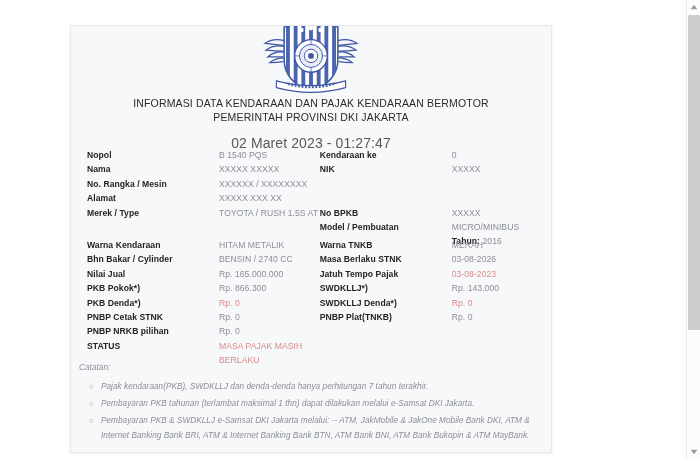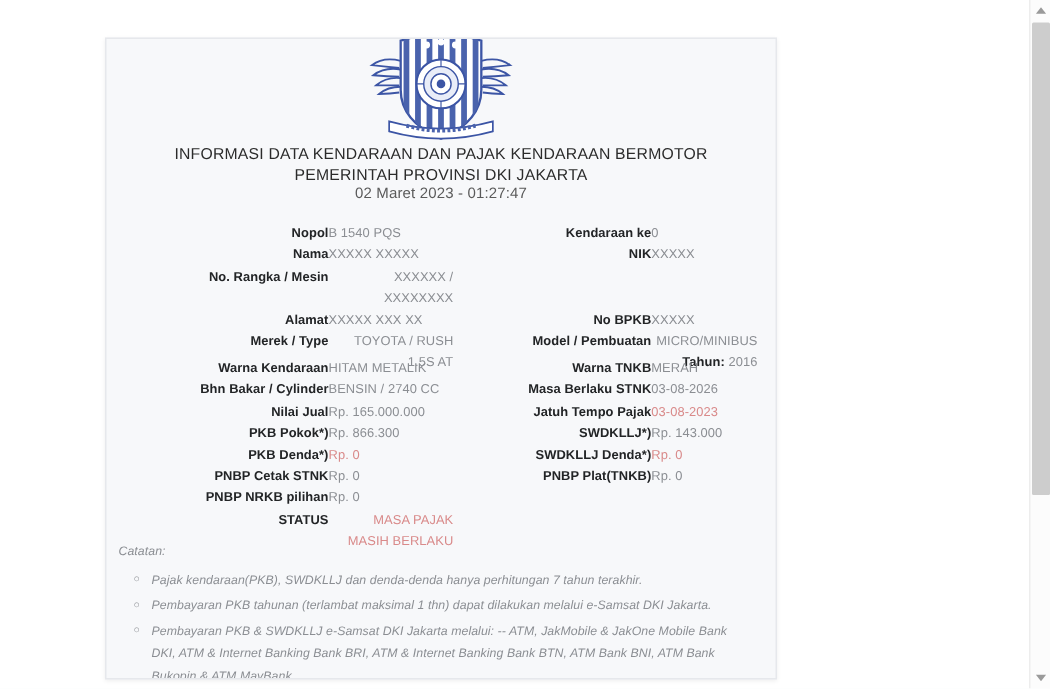--- a/index.html
+++ b/index.html
@@ -55,21 +55,21 @@
     height: 315px;
     background: #cdcdcd;
     border-radius: 1px;
   }
 
   
   .card {
     position: absolute;
     left: 70px;
     top: 25px;
-    width: 448px;
+    width: 482px;
     height: 428px;
     background: #f7f8fa;
     border: 1px solid #e6e8ec;
     box-sizing: border-box;
     box-shadow: 0 1px 3px rgba(0,0,0,0.07);
     overflow: hidden;
   }
 
   
   .logo-wrap {
@@ -92,22 +92,22 @@
     text-align: center;
   }
   .header .line {
     font-size: 10.5px;
     letter-spacing: 0.15px;
     color: #2b2b2b;
     line-height: 13.5px;
     white-space: nowrap;
   }
   .header .stamp {
-    margin-top: 0;
-    font-size: 10px;
+    margin-top: 11px;
+    font-size: 14px;
     color: #5a5a5a;
     letter-spacing: 0.1px;
   }
 
   
   .datablock {
     position: absolute;
     left: 16px;
     right: 12px;
     display: flex;
@@ -120,21 +120,20 @@
     flex-direction: column;
   }
   .col.left  { width: 278px; }
   .col.right { width: 262px; }
 
   .row {
     display: flex;
     align-items: flex-start;
     min-height: 14.4px;
     line-height: 14.4px;
-    text-align: right;
   }
   .row.spacer { min-height: 28.8px; }
 
   .lbl {
     width: 132px;
     flex: 0 0 132px;
     font-size: 8.6px;
     font-weight: bold;
     color: #222426;
     letter-spacing: 0.05px;

